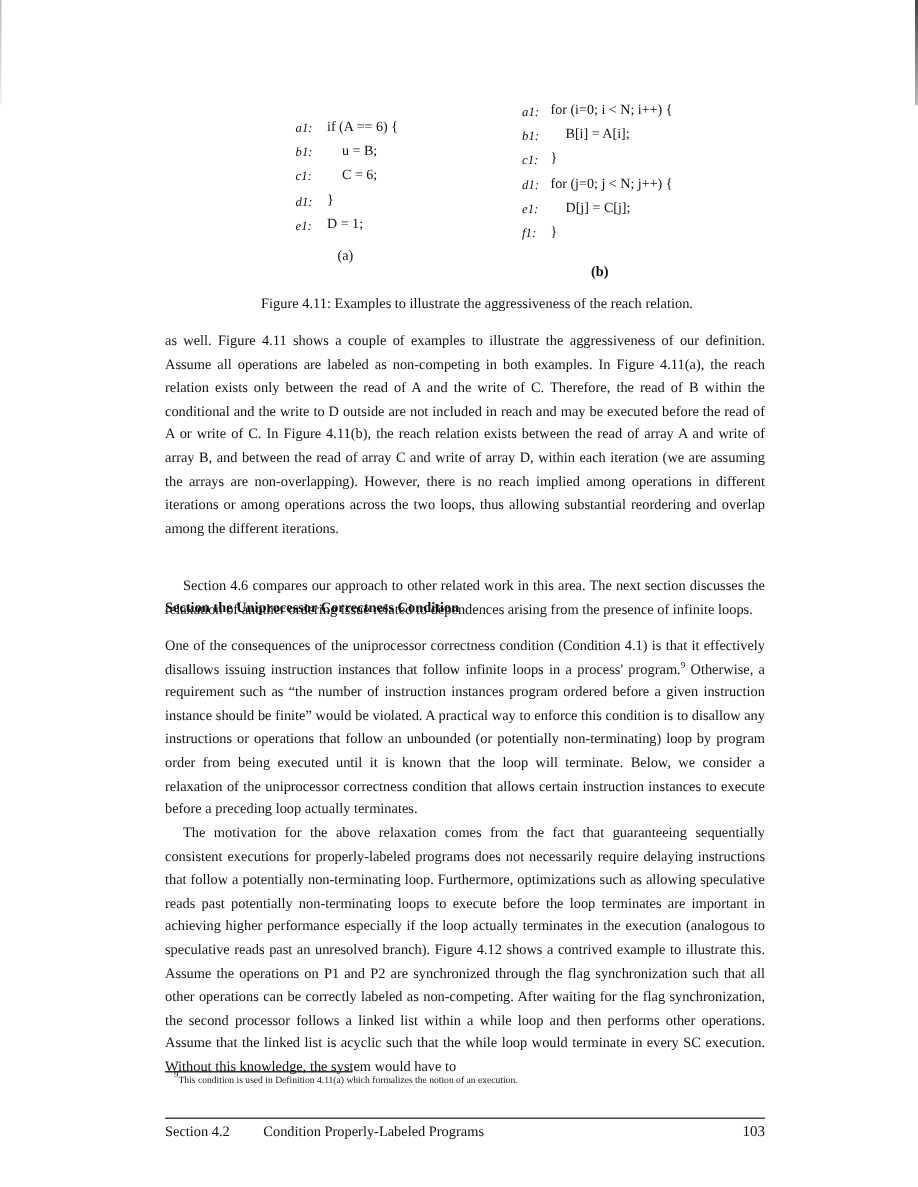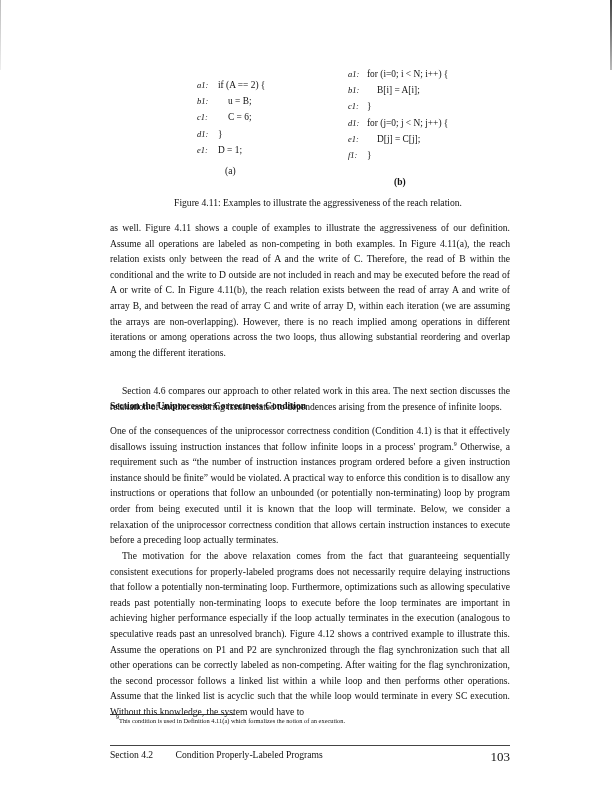--- a/index.html
+++ b/index.html
@@ -54,31 +54,31 @@
     }
     .footer-rule {
       position: absolute; left: 110px; top: 745px; width: 400px; height: 0;
       border-top: 1px solid #444;
     }
     .footer-left {
       position: absolute; left: 110px; top: 749px; font-size: 9.6px;
     }
     .footer-left .sec-no { margin-right: 20px; }
     .footer-right {
-      position: absolute; left: 490px; width: 20px; top: 749px; font-size: 13px; text-align: right;
+      position: absolute; left: 490px; width: 20px; top: 749px; font-size: 10px; text-align: right;
     }
   </style>
 </head>
 <body>
 
 <div class="scan-edge-left"></div>
 <div class="scan-edge-right"></div>
 
 <div class="code-block code-a" id="code-a">
-    <div class="code-line"><span class="code-label">a1:</span><span class="code-text">if (A == 2) {</span></div>
+    <div class="code-line"><span class="code-label">a1:</span><span class="code-text">if (A == 6) {</span></div>
     <div class="code-line"><span class="code-label">b1:</span><span class="code-text indent">u = B;</span></div>
     <div class="code-line"><span class="code-label">c1:</span><span class="code-text indent">C = 6;</span></div>
     <div class="code-line"><span class="code-label">d1:</span><span class="code-text">}</span></div>
     <div class="code-line"><span class="code-label">e1:</span><span class="code-text">D = 1;</span></div>
   </div>
 <div class="sub-label sub-a">(a)</div>
 
 <div class="code-block code-b" id="code-b">
     <div class="code-line"><span class="code-label">a1:</span><span class="code-text">for (i=0; i &lt; N; i++) {</span></div>
     <div class="code-line"><span class="code-label">b1:</span><span class="code-text indent">B[i] = A[i];</span></div>

